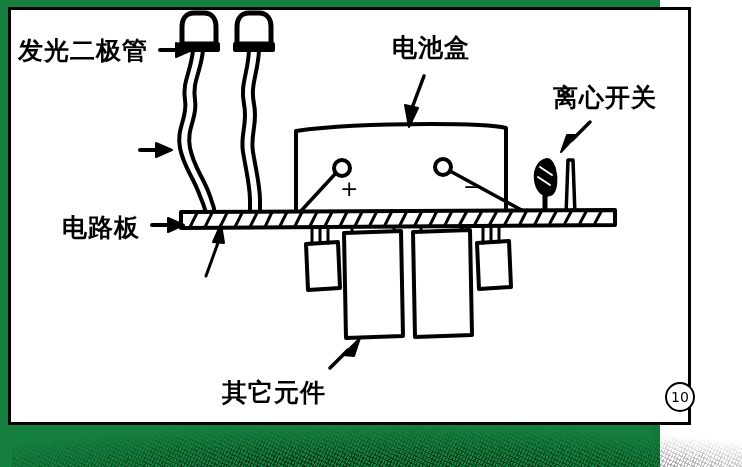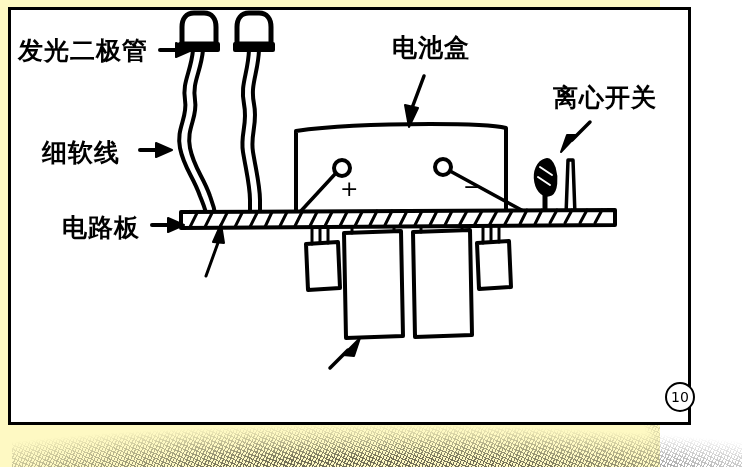--- a/index.html
+++ b/index.html
@@ -1,19 +1,19 @@
 <!DOCTYPE html>
 <html><head>
 <meta charset="utf-8">
 <style>
   html,body{margin:0;padding:0;background:#fff;}
   body{width:742px;height:467px;position:relative;overflow:hidden;
        font-family:"DejaVu Sans","Liberation Sans",sans-serif;}
 
-  #scan{position:absolute;left:0;top:0;width:660px;height:467px;background:#fef9c3;}
+  #scan{position:absolute;left:0;top:0;width:660px;height:467px;background:#15803d;}
 
   
   .shadow{position:absolute;pointer-events:none;
     background-image:
       repeating-linear-gradient(115deg, #000 0 1px, transparent 1px 3px),
       repeating-linear-gradient(25deg, #000 0 1px, transparent 1px 4px);
     opacity:.55;}
   #shadow-right{right:0;top:6px;width:46px;height:455px;
      -webkit-mask-image:radial-gradient(120% 65% at 115% 50%, #000 35%, transparent 78%);
      mask-image:radial-gradient(120% 65% at 115% 50%, #000 35%, transparent 78%);}
@@ -185,23 +185,23 @@
       </g>
       <g stroke-width="3.5" fill="#000">
         <path d="M330,368 L348,350"></path>
         <path d="M343,355 L360,338 L354,356 Z" stroke-width="2"></path>
       </g>
 
     </g>
   </svg>
 
   <div class="lbl" id="label-led">发光二极管</div>
-  <div class="lbl" id="label-wire">细软线</div>
   <div class="lbl" id="label-board">电路板</div>
   <div class="lbl" id="label-battery">电池盒</div>
   <div class="lbl" id="label-switch">离心开关</div>
+  <div class="lbl" id="label-other">其它元件</div>
 
   <div class="lbl" id="terminal-plus">+</div>
   <div class="lbl" id="terminal-minus">−</div>
 
   <div id="figure-number">10</div>
 
 </div>
 
 </body></html>

